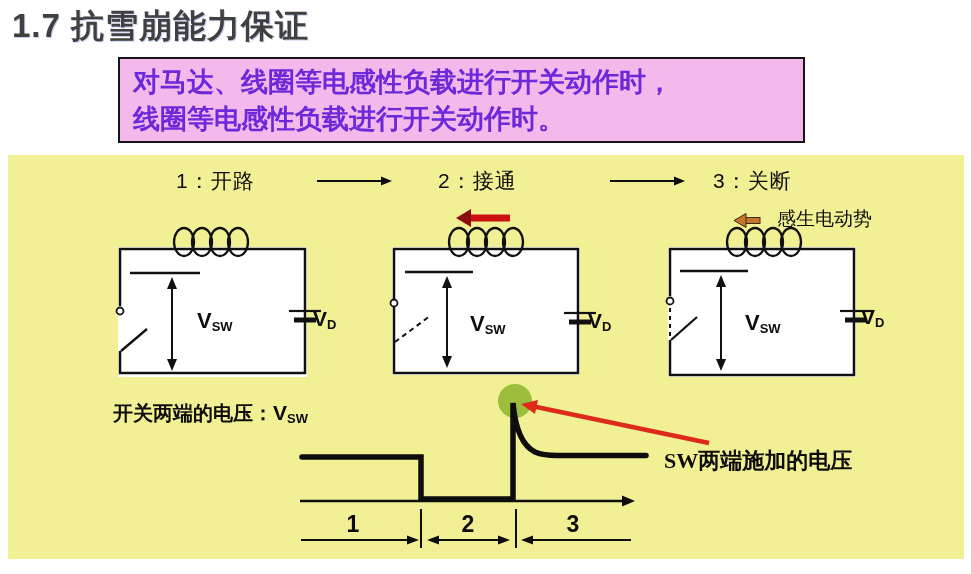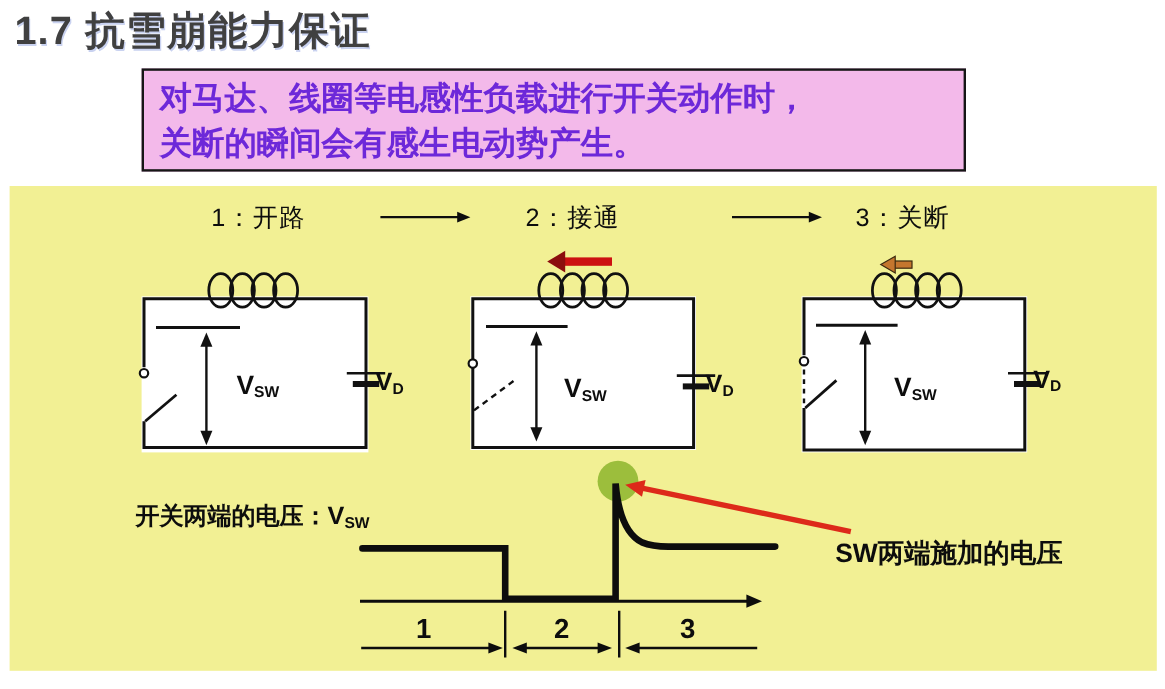--- a/index.html
+++ b/index.html
@@ -17,36 +17,36 @@
     border:2px solid #161616;box-sizing:border-box;padding:5px 0 0 13px;
   }
   .intro-line{font-size:27px;font-weight:bold;color:#6d28d9;line-height:37px;white-space:nowrap;}
   #yellow-panel{left:8px;top:155px;width:956px;height:404px;background:#F2F094;}
   #gfx{left:0;top:0;width:971px;height:574px;pointer-events:none;}
   .step-label{top:167px;font-size:21px;color:#0d0d0d;white-space:nowrap;letter-spacing:1px;}
   .vsw-label{font-size:22px;font-weight:bold;color:#0d0d0d;white-space:nowrap;margin-left:44px;}
   .vsw-label sub,.vd-label sub{font-size:13px;font-weight:bold;vertical-align:-3px;letter-spacing:0;}
   .vd-label{font-size:21px;font-weight:bold;color:#0d0d0d;white-space:nowrap;margin-top:24px;}
   #emf-label{left:777px;top:206px;font-size:19px;color:#0d0d0d;white-space:nowrap;}
-  #wave-caption{left:113px;top:400px;font-size:20px;font-weight:bold;color:#0d0d0d;white-space:nowrap;margin-top:17px;}
+  #wave-caption{left:113px;top:400px;font-size:20px;font-weight:bold;color:#0d0d0d;white-space:nowrap;}
   #wave-caption .cap-v{font-size:21px;}
   #wave-caption sub{font-size:13px;vertical-align:-3px;}
-  #spike-annotation{left:696px;top:446px;font-size:22px;font-weight:600;color:#0d0d0d;white-space:nowrap;}
+  #spike-annotation{left:664px;top:446px;font-size:22px;font-weight:600;color:#0d0d0d;white-space:nowrap;font-family:Liberation Serif, serif;}
   .seg-label{top:511px;width:40px;text-align:center;font-size:23px;font-weight:bold;color:#0d0d0d;}
 </style>
 </head>
 <body>
 
 <div id="slide">
 
   <div class="abs" id="page-title">1.7 抗雪崩能力保证</div>
 
   <div class="abs" id="intro-box">
     <div class="intro-line">对马达、线圈等电感性负载进行开关动作时，</div>
-    <div class="intro-line">关断的瞬间会有感生电动势产生。</div>
+    <div class="intro-line">线圈等电感性负载进行开关动作时。</div>
   </div>
 
   <div class="abs" id="yellow-panel"></div>
 
   <svg class="abs" id="gfx" viewBox="0 0 971 574" xmlns="http://www.w3.org/2000/svg">
 
     <g>
       <line x1="317" y1="181" x2="384" y2="181" stroke="#0d0d0d" stroke-width="1.8"></line>
       <polygon points="392,181 381,176.5 381,185.5" fill="#0d0d0d"></polygon>
     </g>
@@ -167,20 +167,21 @@
         <polygon points="521,540 533,535.5 533,544.5" fill="#0d0d0d"></polygon>
         <line x1="530" y1="540" x2="631" y2="540" stroke="#0d0d0d" stroke-width="2"></line>
       </g>
     </g>
   </svg>
 
   <div class="abs step-label" style="left:176px;">1：开路</div>
   <div class="abs step-label" style="left:438px;">2：接通</div>
   <div class="abs step-label" style="left:713px;">3：关断</div>
 
+  <div class="abs" id="emf-label">感生电动势</div>
 
   <div class="abs vsw-label" style="left:153px;top:308px;"><span>V</span><sub>SW</sub></div>
   <div class="abs vsw-label" style="left:426px;top:311px;"><span>V</span><sub>SW</sub></div>
   <div class="abs vsw-label" style="left:701px;top:310px;"><span>V</span><sub>SW</sub></div>
 
   <div class="abs vd-label" style="left:313px;top:283px;"><span>V</span><sub>D</sub></div>
   <div class="abs vd-label" style="left:588px;top:285px;"><span>V</span><sub>D</sub></div>
   <div class="abs vd-label" style="left:861px;top:281px;"><span>V</span><sub>D</sub></div>
 
   <div class="abs" id="wave-caption"><span>开关两端的电压：</span><span class="cap-v">V</span><sub>SW</sub></div>

